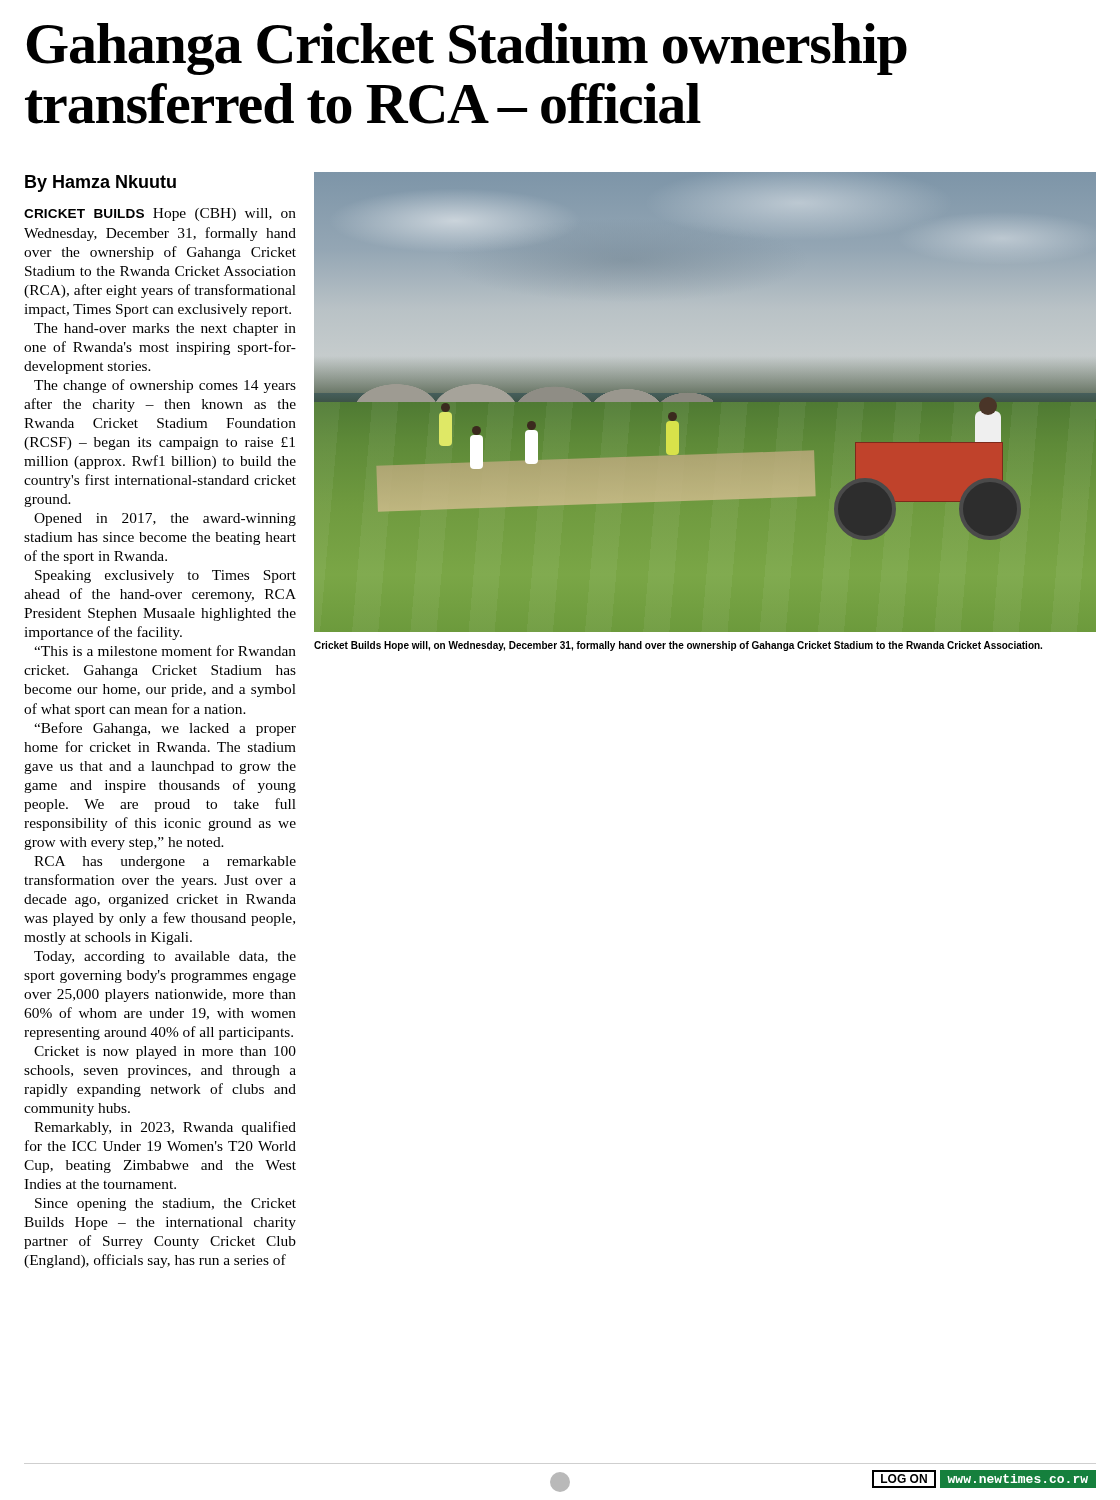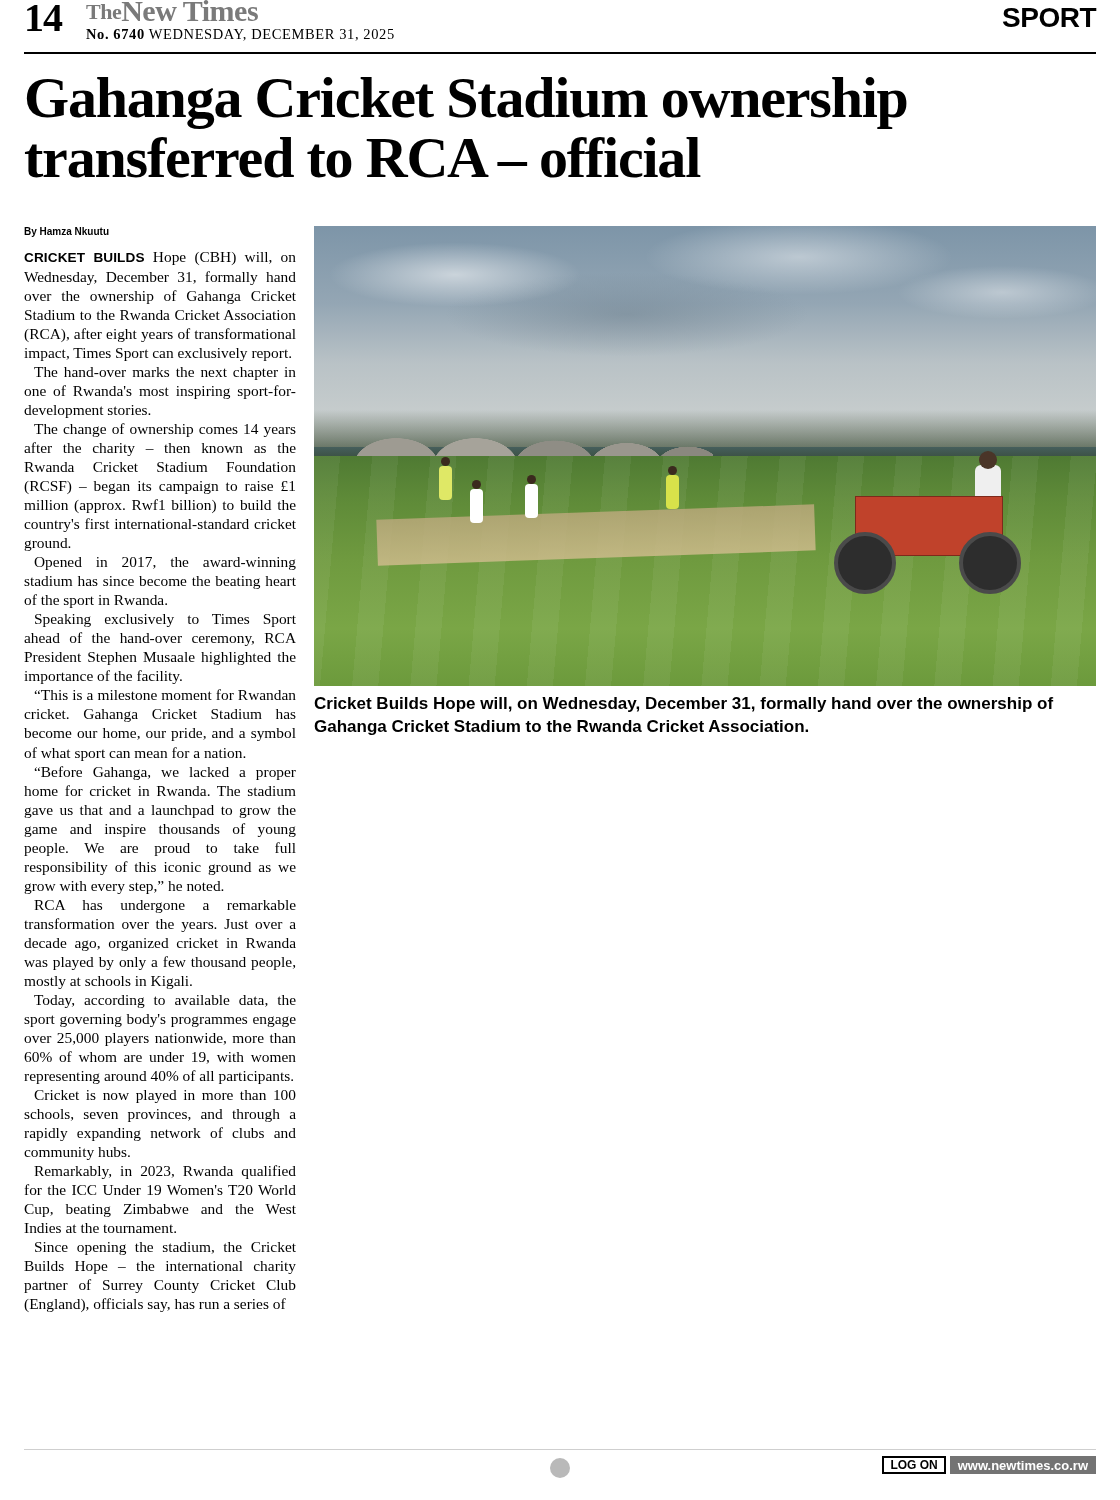--- a/index.html
+++ b/index.html
@@ -39,21 +39,21 @@
   .headline{
     margin-top:14px;
     font-family:"Liberation Serif",serif;font-weight:bold;
     font-size:58px;line-height:1.03;letter-spacing:-1.2px;
   }
 
   
   .top-block{display:flex;margin-top:18px;gap:18px;}
   .lead-col{width:272px;flex:0 0 272px;}
   .byline{
-    font-family:"Liberation Sans",sans-serif;font-weight:bold;font-size:10px;
+    font-family:"Liberation Sans",sans-serif;font-weight:bold;font-size:18px;
     margin-bottom:10px;
   }
   .body-text p{
     margin:0;
     font-size:15.4px;line-height:1.235;
     text-align:justify;
     text-indent:10px;
     hyphens:auto;
   }
   .body-text p.first{text-indent:0;}
@@ -99,60 +99,49 @@
   .photo .roller .driver{position:absolute;right:16%;top:-8%;width:26px;height:44px;
     background:#efefef;border-radius:6px 6px 2px 2px;}
   .photo .roller .driver:after{content:"";position:absolute;left:4px;top:-14px;width:18px;height:18px;border-radius:50%;background:#4a3528;}
   .photo .player{position:absolute;width:13px;height:34px;background:#ffffff;border-radius:4px;}
   .photo .player:after{content:"";position:absolute;left:2px;top:-9px;width:9px;height:9px;border-radius:50%;background:#3b2a1e;}
   .photo .p1{left:20%;top:57%;}
   .photo .p2{left:27%;top:56%;}
   .photo .p3{left:45%;top:54%;background:#d8e24a;}
   .photo .p4{left:16%;top:52%;background:#dfe866;}
   .caption{
-    margin-top:7px;font-family:"Liberation Sans",sans-serif;font-size:17px;line-height:1.32;
+    margin-top:7px;font-family:"Liberation Sans",sans-serif;font-size:10px;line-height:1.32;
     font-weight:bold;
   }
   .caption .credit{display:block;font-weight:normal;font-style:italic;margin-top:2px;}
 
   
   .footer{position:absolute;left:24px;right:24px;bottom:14px;height:30px;}
   .footer .dot{
     position:absolute;left:50%;transform:translateX(-50%);top:2px;
     width:20px;height:20px;border-radius:50%;background:#b9b9b9;
   }
   .logon{
     position:absolute;right:0;top:0;display:flex;align-items:stretch;height:18px;
   }
   .logon .tag{
     border:2px solid #000;font-family:"Liberation Sans",sans-serif;font-weight:bold;
     font-size:12px;padding:2px 6px;display:flex;align-items:center;
   }
   .logon .url{
-    background:#737373;color:#fff;font-family:Liberation Sans, sans-serif;font-weight:bold;
+    background:#15803d;color:#fff;font-family:Liberation Mono, monospace;font-weight:bold;
     font-size:13px;padding:2px 8px;display:flex;align-items:center;margin-left:4px;
   }
   .rule-bottom{position:absolute;left:24px;right:24px;bottom:50px;height:1px;background:#cfcfcf;}
 </style>
 </head>
 <body>
 
 <div class="page">
 
-  <div class="masthead">
-    <div class="page-num">14</div>
-    <div class="paper-logo">
-      <span class="the">The</span><span>New Times</span>
-    </div>
-    <div class="issue-line">
-      <b>No. 6740</b>
-      <span>WEDNESDAY, DECEMBER 31, 2025</span>
-    </div>
-    <div class="section-title">SPORT</div>
-  </div>
 
   <h1 class="headline">Gahanga Cricket Stadium ownership transferred to RCA – official</h1>
 
   <div class="top-block">
     <div class="lead-col">
       <div class="byline">By Hamza Nkuutu</div>
       <div class="body-text">
         <p class="first"><b>CRICKET BUILDS</b> <span>Hope (CBH) will, on Wednesday, December 31, formally hand over the ownership of Gahanga Cricket Stadium to the Rwanda Cricket Association (RCA), after eight years of transformational impact, Times Sport can exclusively report.</span></p>
         <p>The hand-over marks the next chapter in one of Rwanda's most inspiring sport-for-development stories.</p>
         <p>The change of ownership comes 14 years after the charity – then known as the Rwanda Cricket Stadium Foundation (RCSF) – began its campaign to raise £1 million (approx. Rwf1 billion) to build the country's first international-standard cricket ground.</p>

